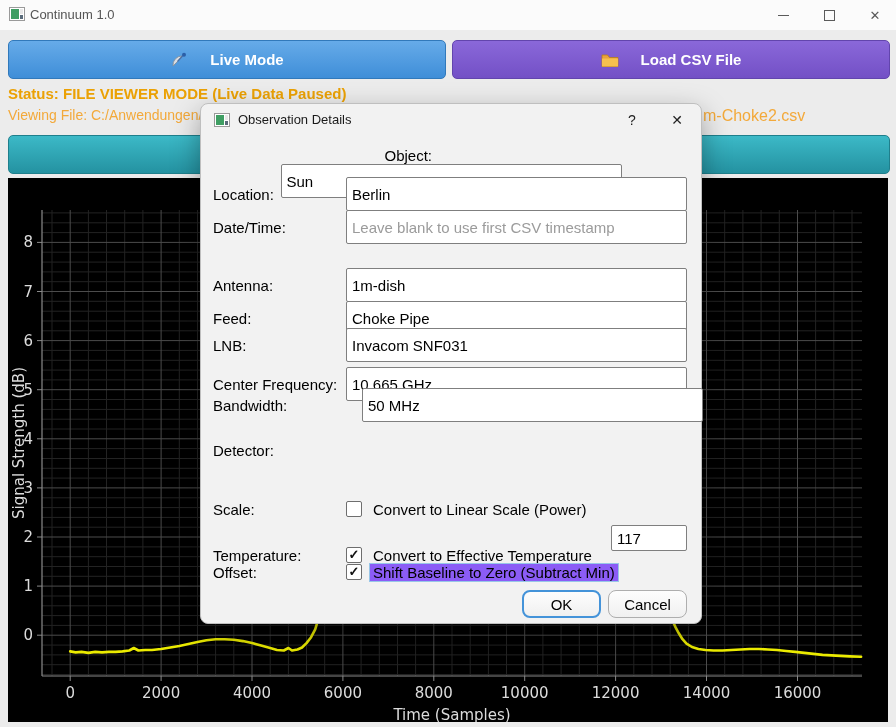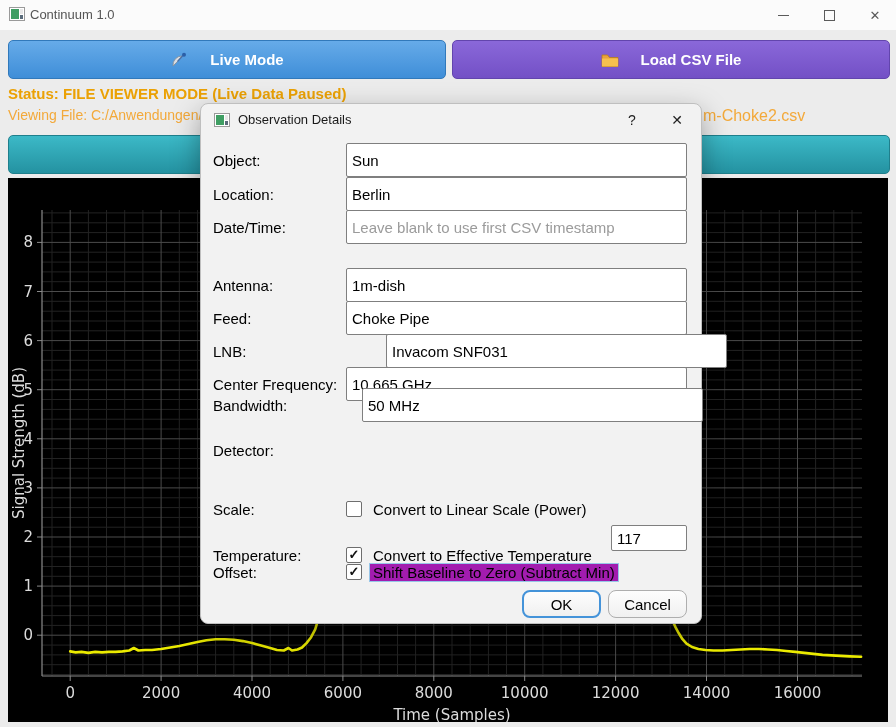--- a/index.html
+++ b/index.html
@@ -38,21 +38,21 @@
   .dlg-close{position:absolute;left:464px;top:5px;width:24px;height:22px;text-align:center;line-height:22px;font-size:14px;color:#222;}
   .frow{position:absolute;left:12px;width:476px;height:26px;display:flex;align-items:center;}
   .flabel{width:133px;font-size:15px;color:#000;flex:none;}
   .finput{width:329px;height:20px;flex:none;border:1px solid #7f7f7f;border-radius:2px;background:#fff;
           font-size:15px;color:#000;padding:6px 5px;font-family:"Liberation Sans",sans-serif;outline:none;}
   .finput::placeholder{color:#9b9b9b;}
   .orow{position:absolute;left:12px;width:476px;height:22px;display:flex;align-items:center;}
   .cb{width:14px;height:14px;flex:none;background:#fff;border:1px solid #6e6e6e;border-radius:2px;
       font-size:13px;line-height:13px;text-align:center;color:#111;font-weight:bold;}
   .cblabel{margin-left:7px;font-size:15px;color:#000;padding:1px 4px;}
-  .cblabel.focused{background:#a21caf;border:1px solid #98c6e8;padding:0 3px;}
+  .cblabel.focused{background:#8b5cf6;border:1px solid #98c6e8;padding:0 3px;}
   .tempinput{position:absolute;left:410px;top:421px;width:64px;height:20px;border:1px solid #7f7f7f;border-radius:2px;
              background:#fff;font-size:15px;color:#000;padding:2px 5px;font-family:"Liberation Sans",sans-serif;}
   .dlgbtn{position:absolute;top:486px;width:79px;height:28px;border-radius:8px;font-size:15px;color:#000;
           background:linear-gradient(#fdfdfd,#f0f0f0);font-family:"Liberation Sans",sans-serif;display:flex;
           align-items:center;justify-content:center;box-sizing:border-box;}
   .btn-ok{left:321px;border:2px solid #4493d9;}
   .btn-cancel{left:407px;border:1px solid #aeaeae;}
 </style>
 </head>
 <body>
@@ -247,41 +247,41 @@
         <rect x="0.5" y="0.5" width="15" height="13" fill="#fff" stroke="#9a9a9a"></rect>
         <rect x="2" y="2" width="8" height="10" fill="#3f9e63"></rect>
         <rect x="11" y="2" width="3" height="5" fill="#e8e8e8"></rect>
         <rect x="11" y="8" width="3" height="4" fill="#5a6b7a"></rect>
       </svg>
       <span class="ttl">Observation Details</span>
       <div class="dlg-help">?</div>
       <div class="dlg-close">✕</div>
     </div>
     <div id="dlg-fields">
-        <div class="frow" style="top: 43px;">
+        <div class="frow" style="top: 43px; flex-direction: column;">
           <span class="flabel">Object:</span>
           <input class="finput" value="Sun" style="">
         </div>
         <div class="frow" style="top: 77px;">
           <span class="flabel">Location:</span>
           <input class="finput" value="Berlin" style="">
         </div>
         <div class="frow" style="top: 110px;">
           <span class="flabel">Date/Time:</span>
           <input class="finput" placeholder="Leave blank to use first CSV timestamp" style="">
         </div>
         <div class="frow" style="top: 168px;">
           <span class="flabel">Antenna:</span>
           <input class="finput" value="1m-dish" style="">
         </div>
         <div class="frow" style="top: 201px;">
           <span class="flabel">Feed:</span>
           <input class="finput" value="Choke Pipe" style="">
         </div>
-        <div class="frow" style="top: 234px; gap: 40px;">
+        <div class="frow" style="top: 228px;">
           <span class="flabel">LNB:</span>
           <input class="finput" value="Invacom SNF031" style="">
         </div>
         <div class="frow" style="top: 267px;">
           <span class="flabel">Center Frequency:</span>
           <input class="finput" value="10.665 GHz" style="">
         </div>
         <div class="frow" style="top: 288px; gap: 16px;">
           <span class="flabel">Bandwidth:</span>
           <input class="finput" value="50 MHz" style="">

